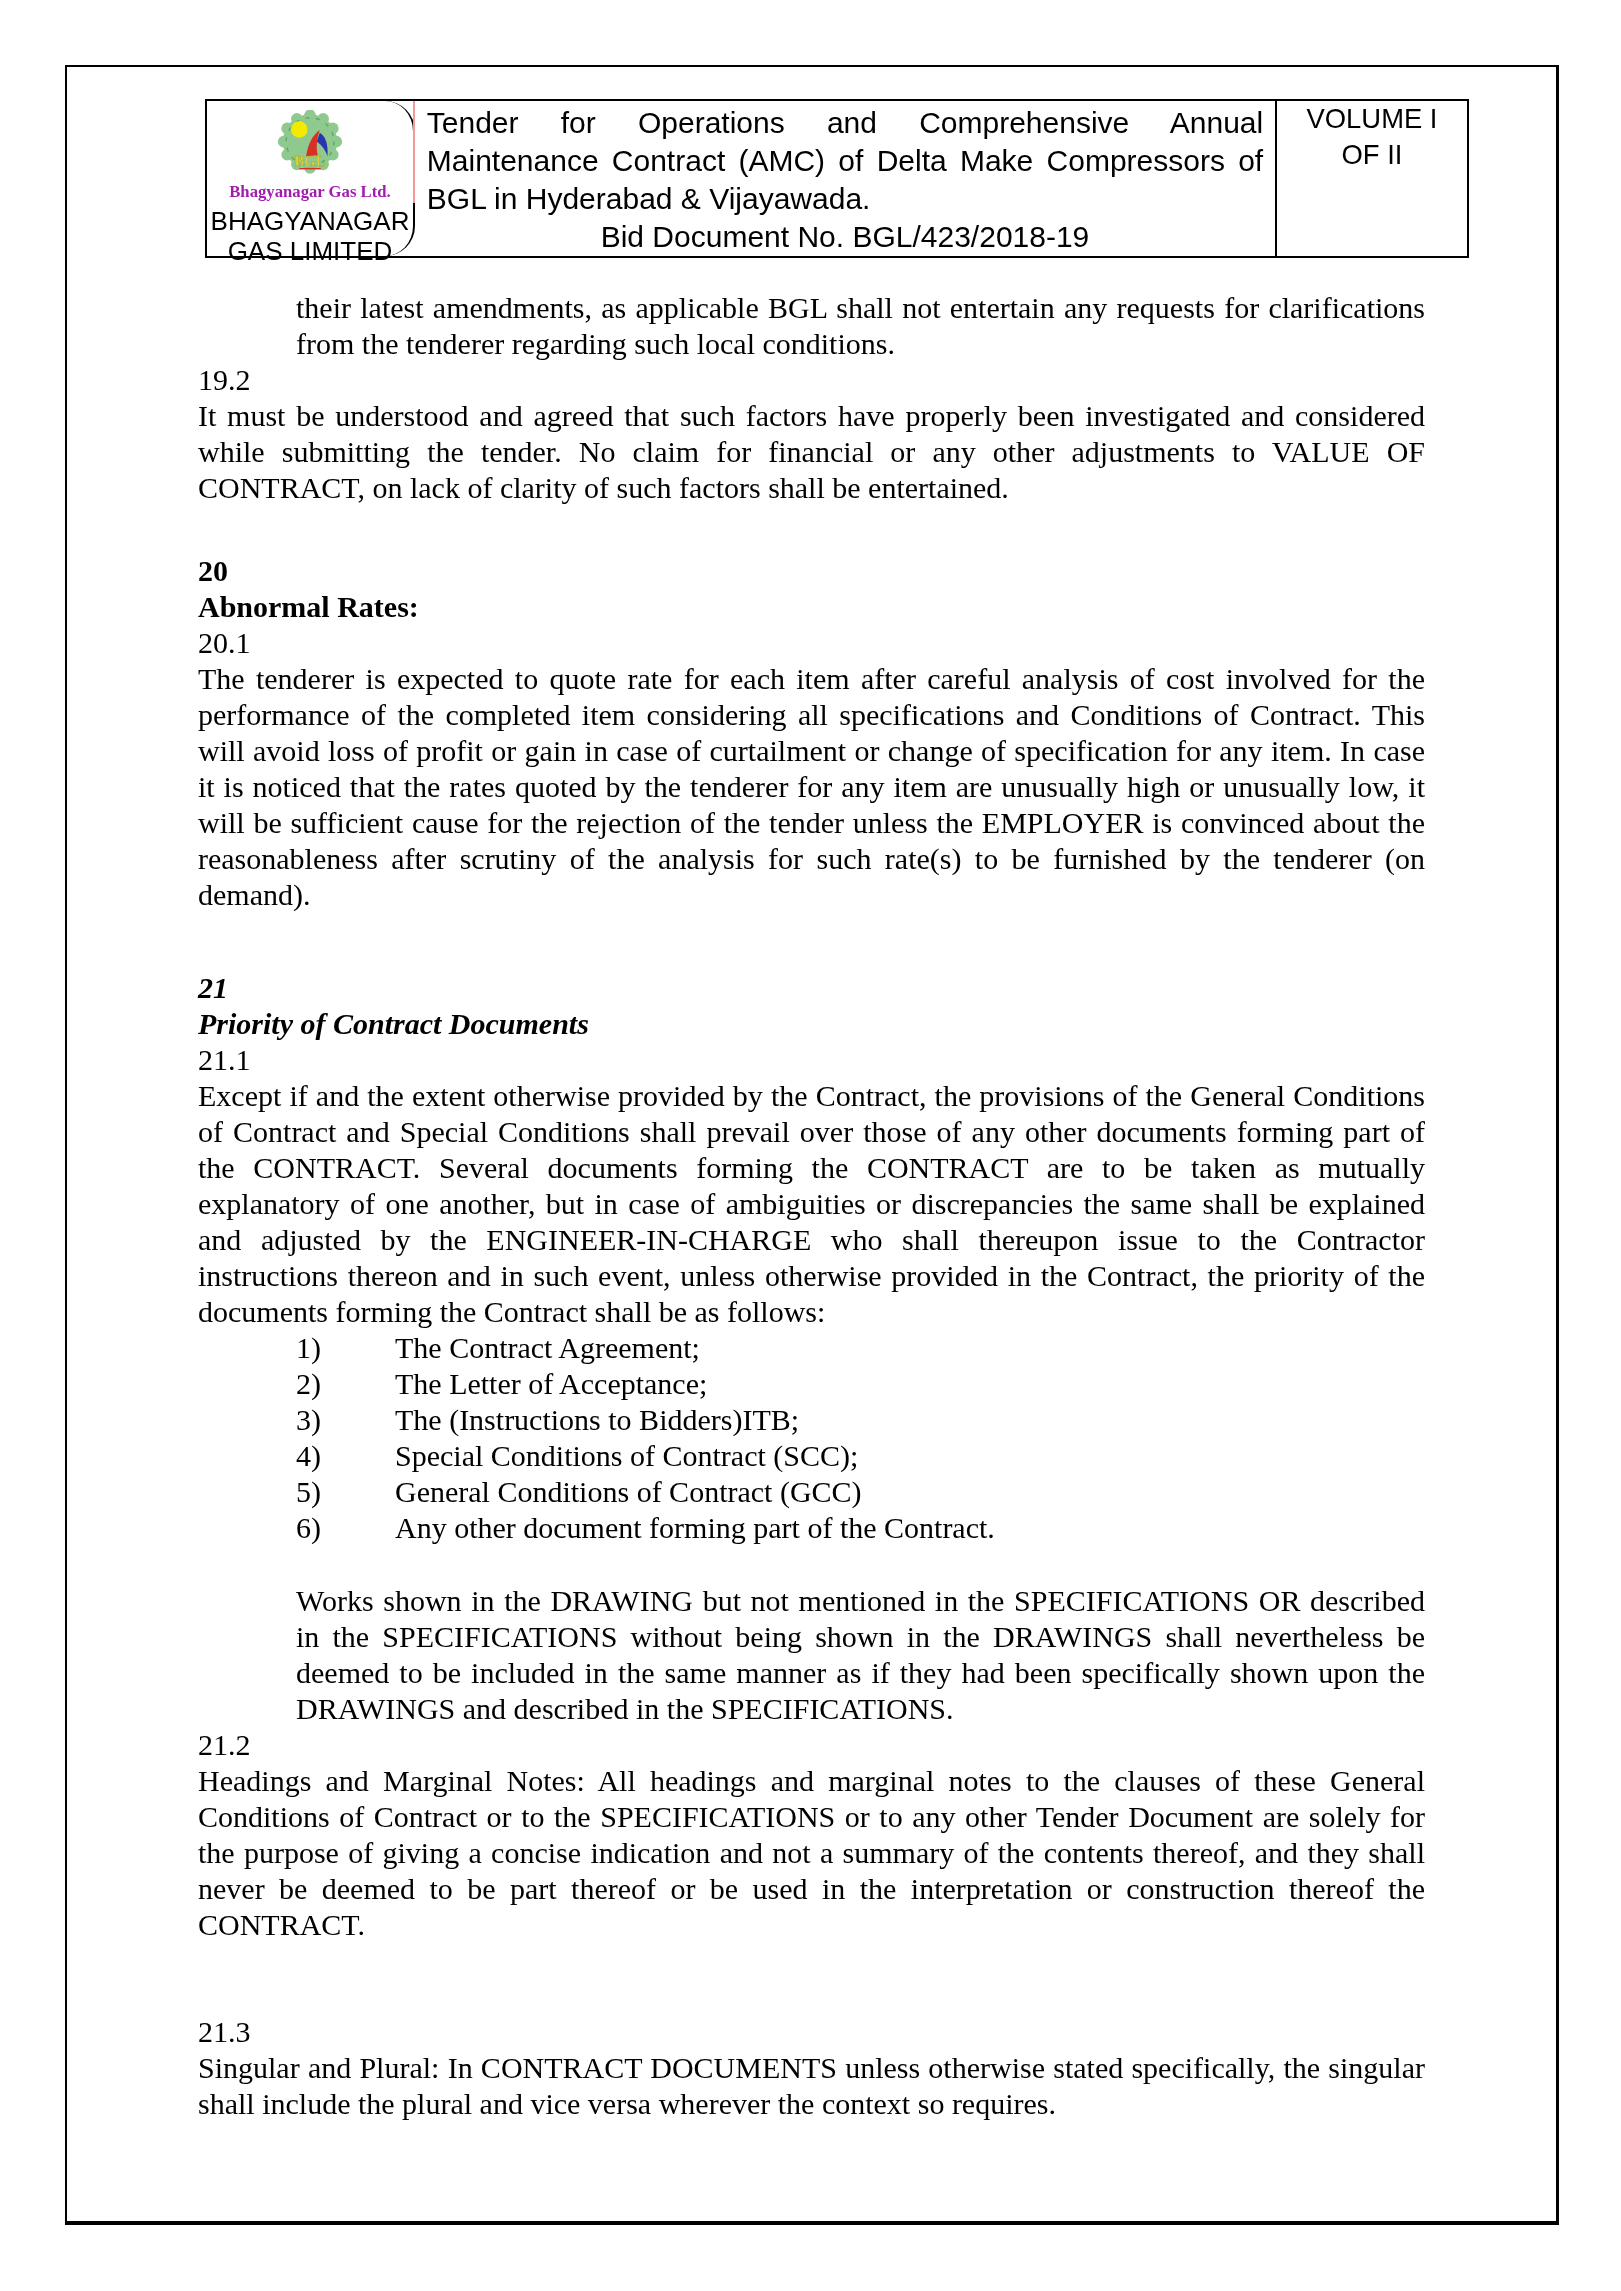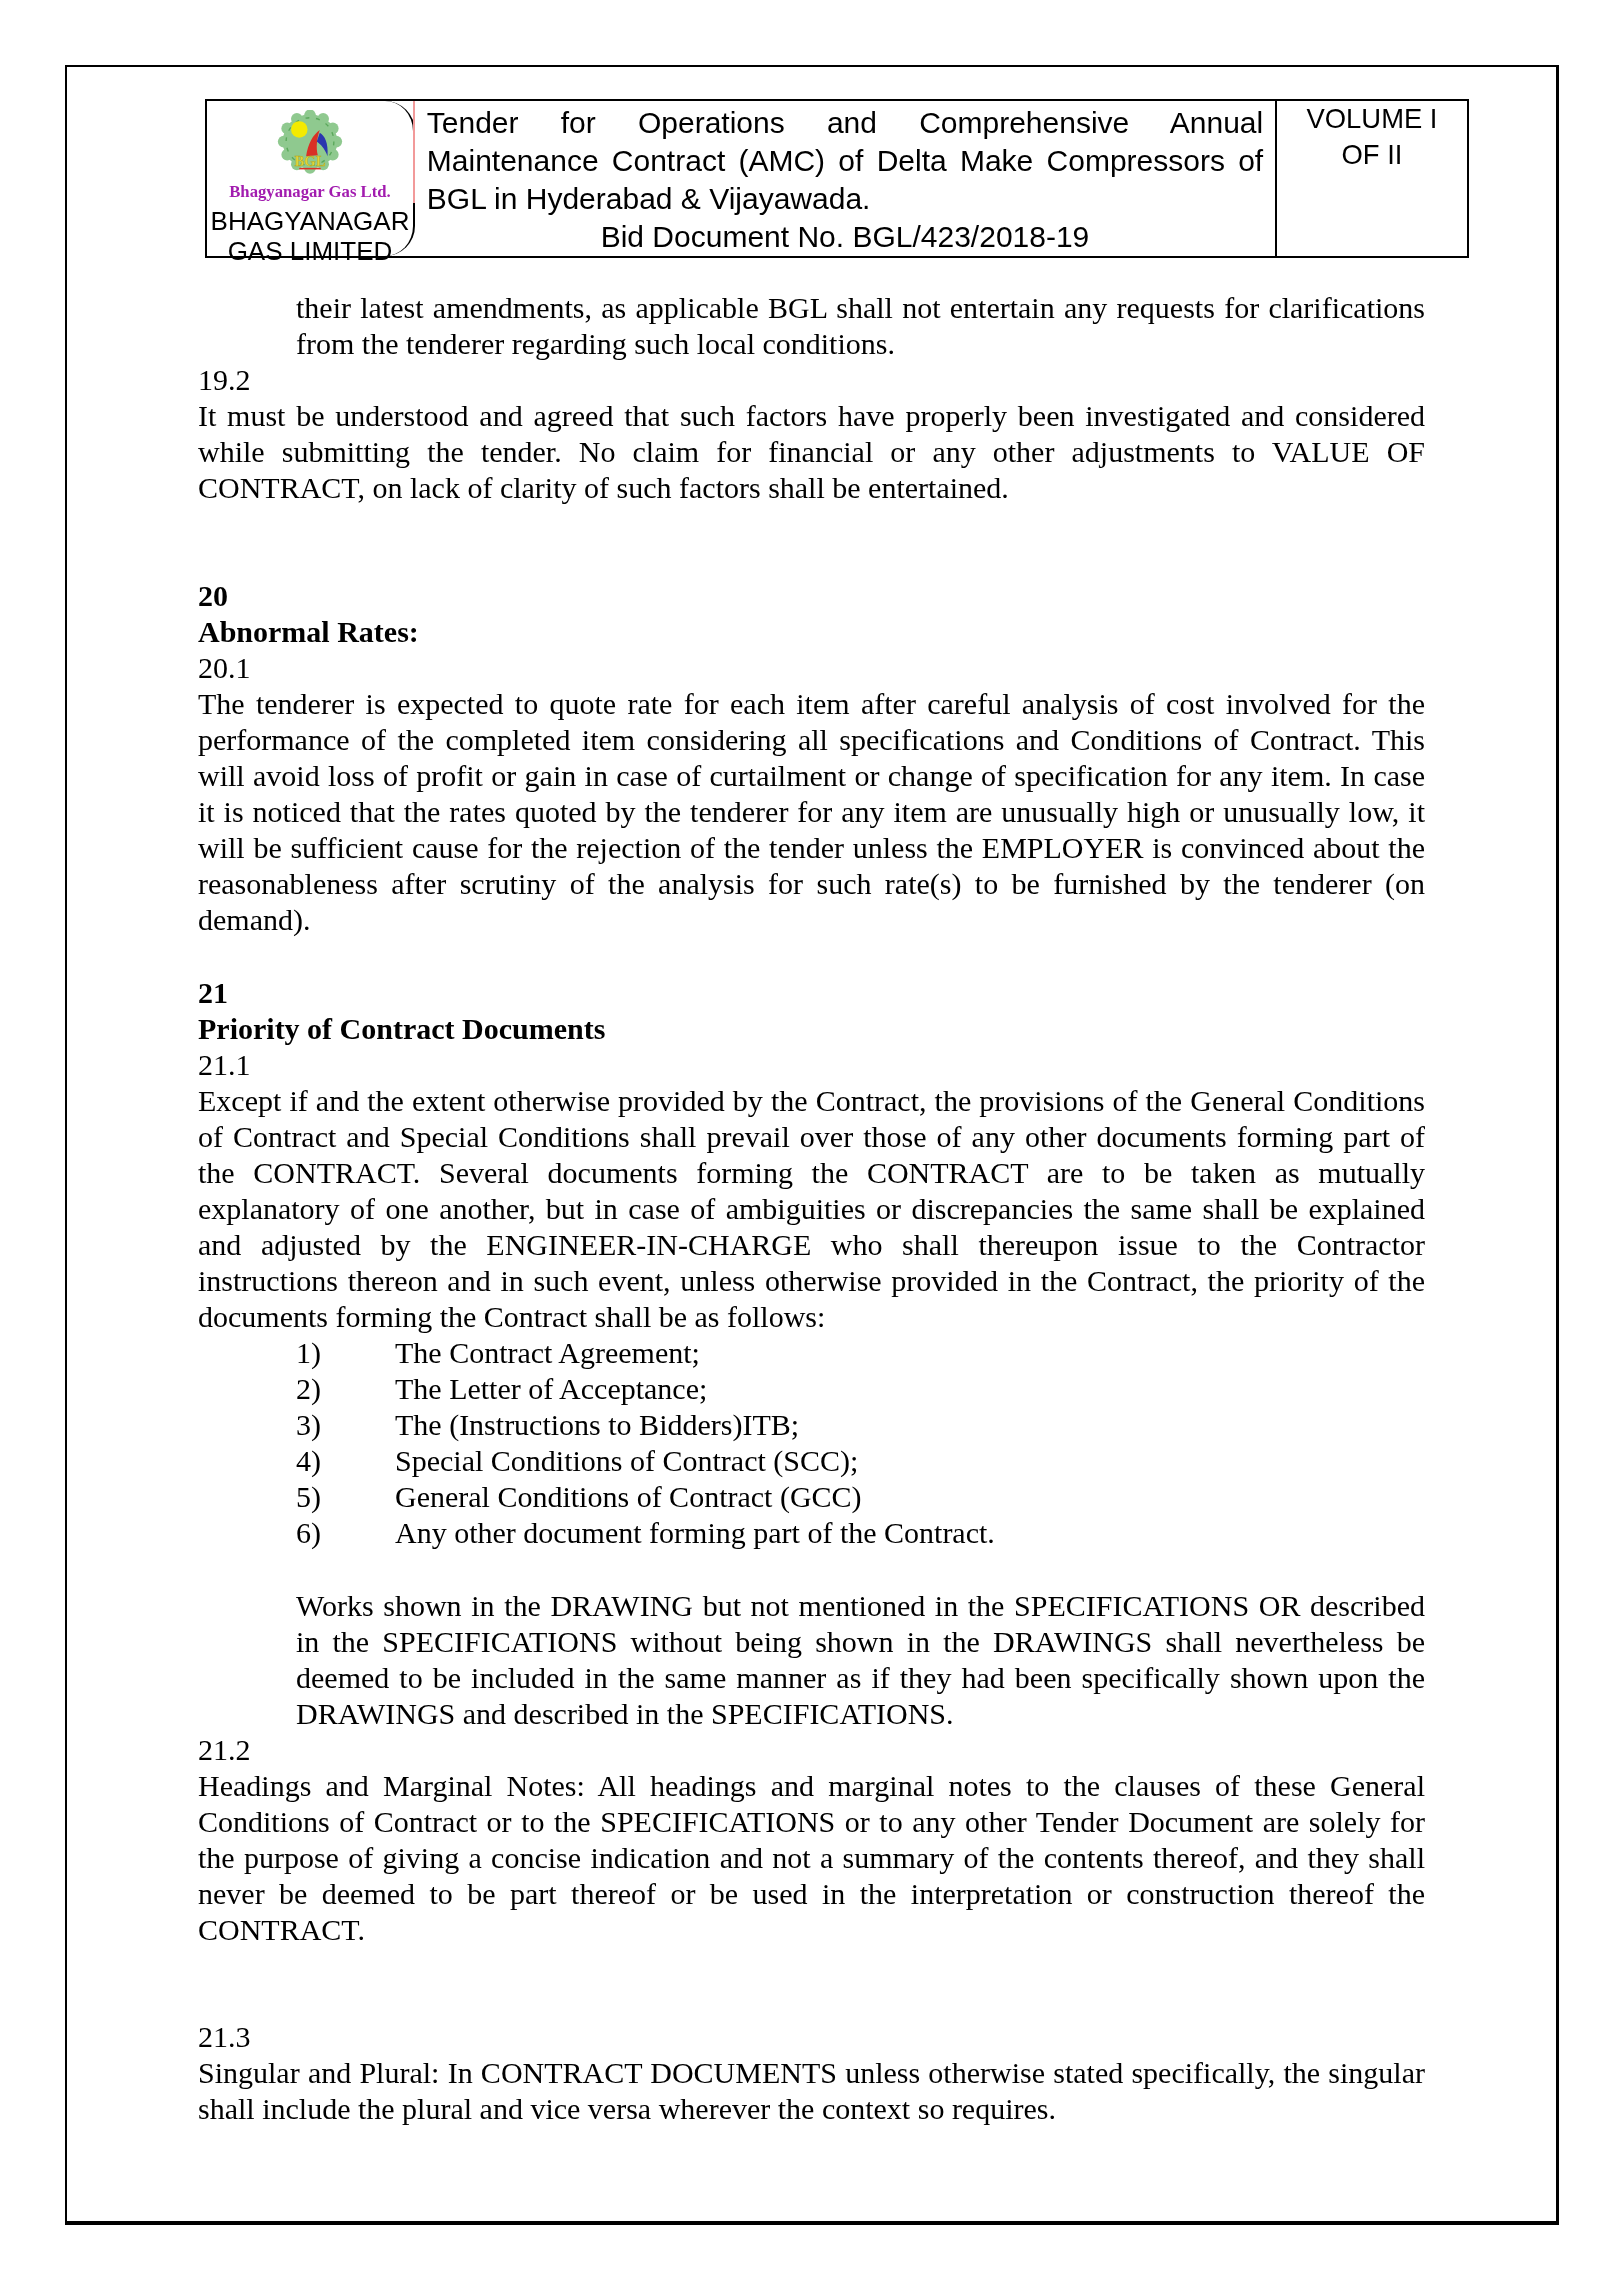--- a/index.html
+++ b/index.html
@@ -31,23 +31,23 @@
   .indent{margin-left:98px;}
   .clause{display:flex;align-items:flex-start;flex-direction:column;}
   .cnum{width:98px;flex:none;}
   .ctext{flex:1;text-align:justify;}
   .bold{font-weight:bold;}
   .sectionhead{font-weight:bold;}
   .list{margin-left:98px;}
   .lrow{display:flex;}
   .lnum{width:99px;flex:none;}
   .ltext{flex:1;}
-  .m48{margin-top:72px;}
+  .m48{margin-top:47px;}
   .m82{margin-top:80px;}
-  .m56{margin-top:37px;}
+  .m56{margin-top:57px;font-style:italic;}
   .m38{margin-top:37px;}
   .m72{margin-top:71px;}
 
   
   .footer{position:absolute;left:131px;top:2098px;width:1227px;display:flex;
           justify-content:space-between;font-size:30px;line-height:36px;}
 </style>
 </head>
 <body>
 

